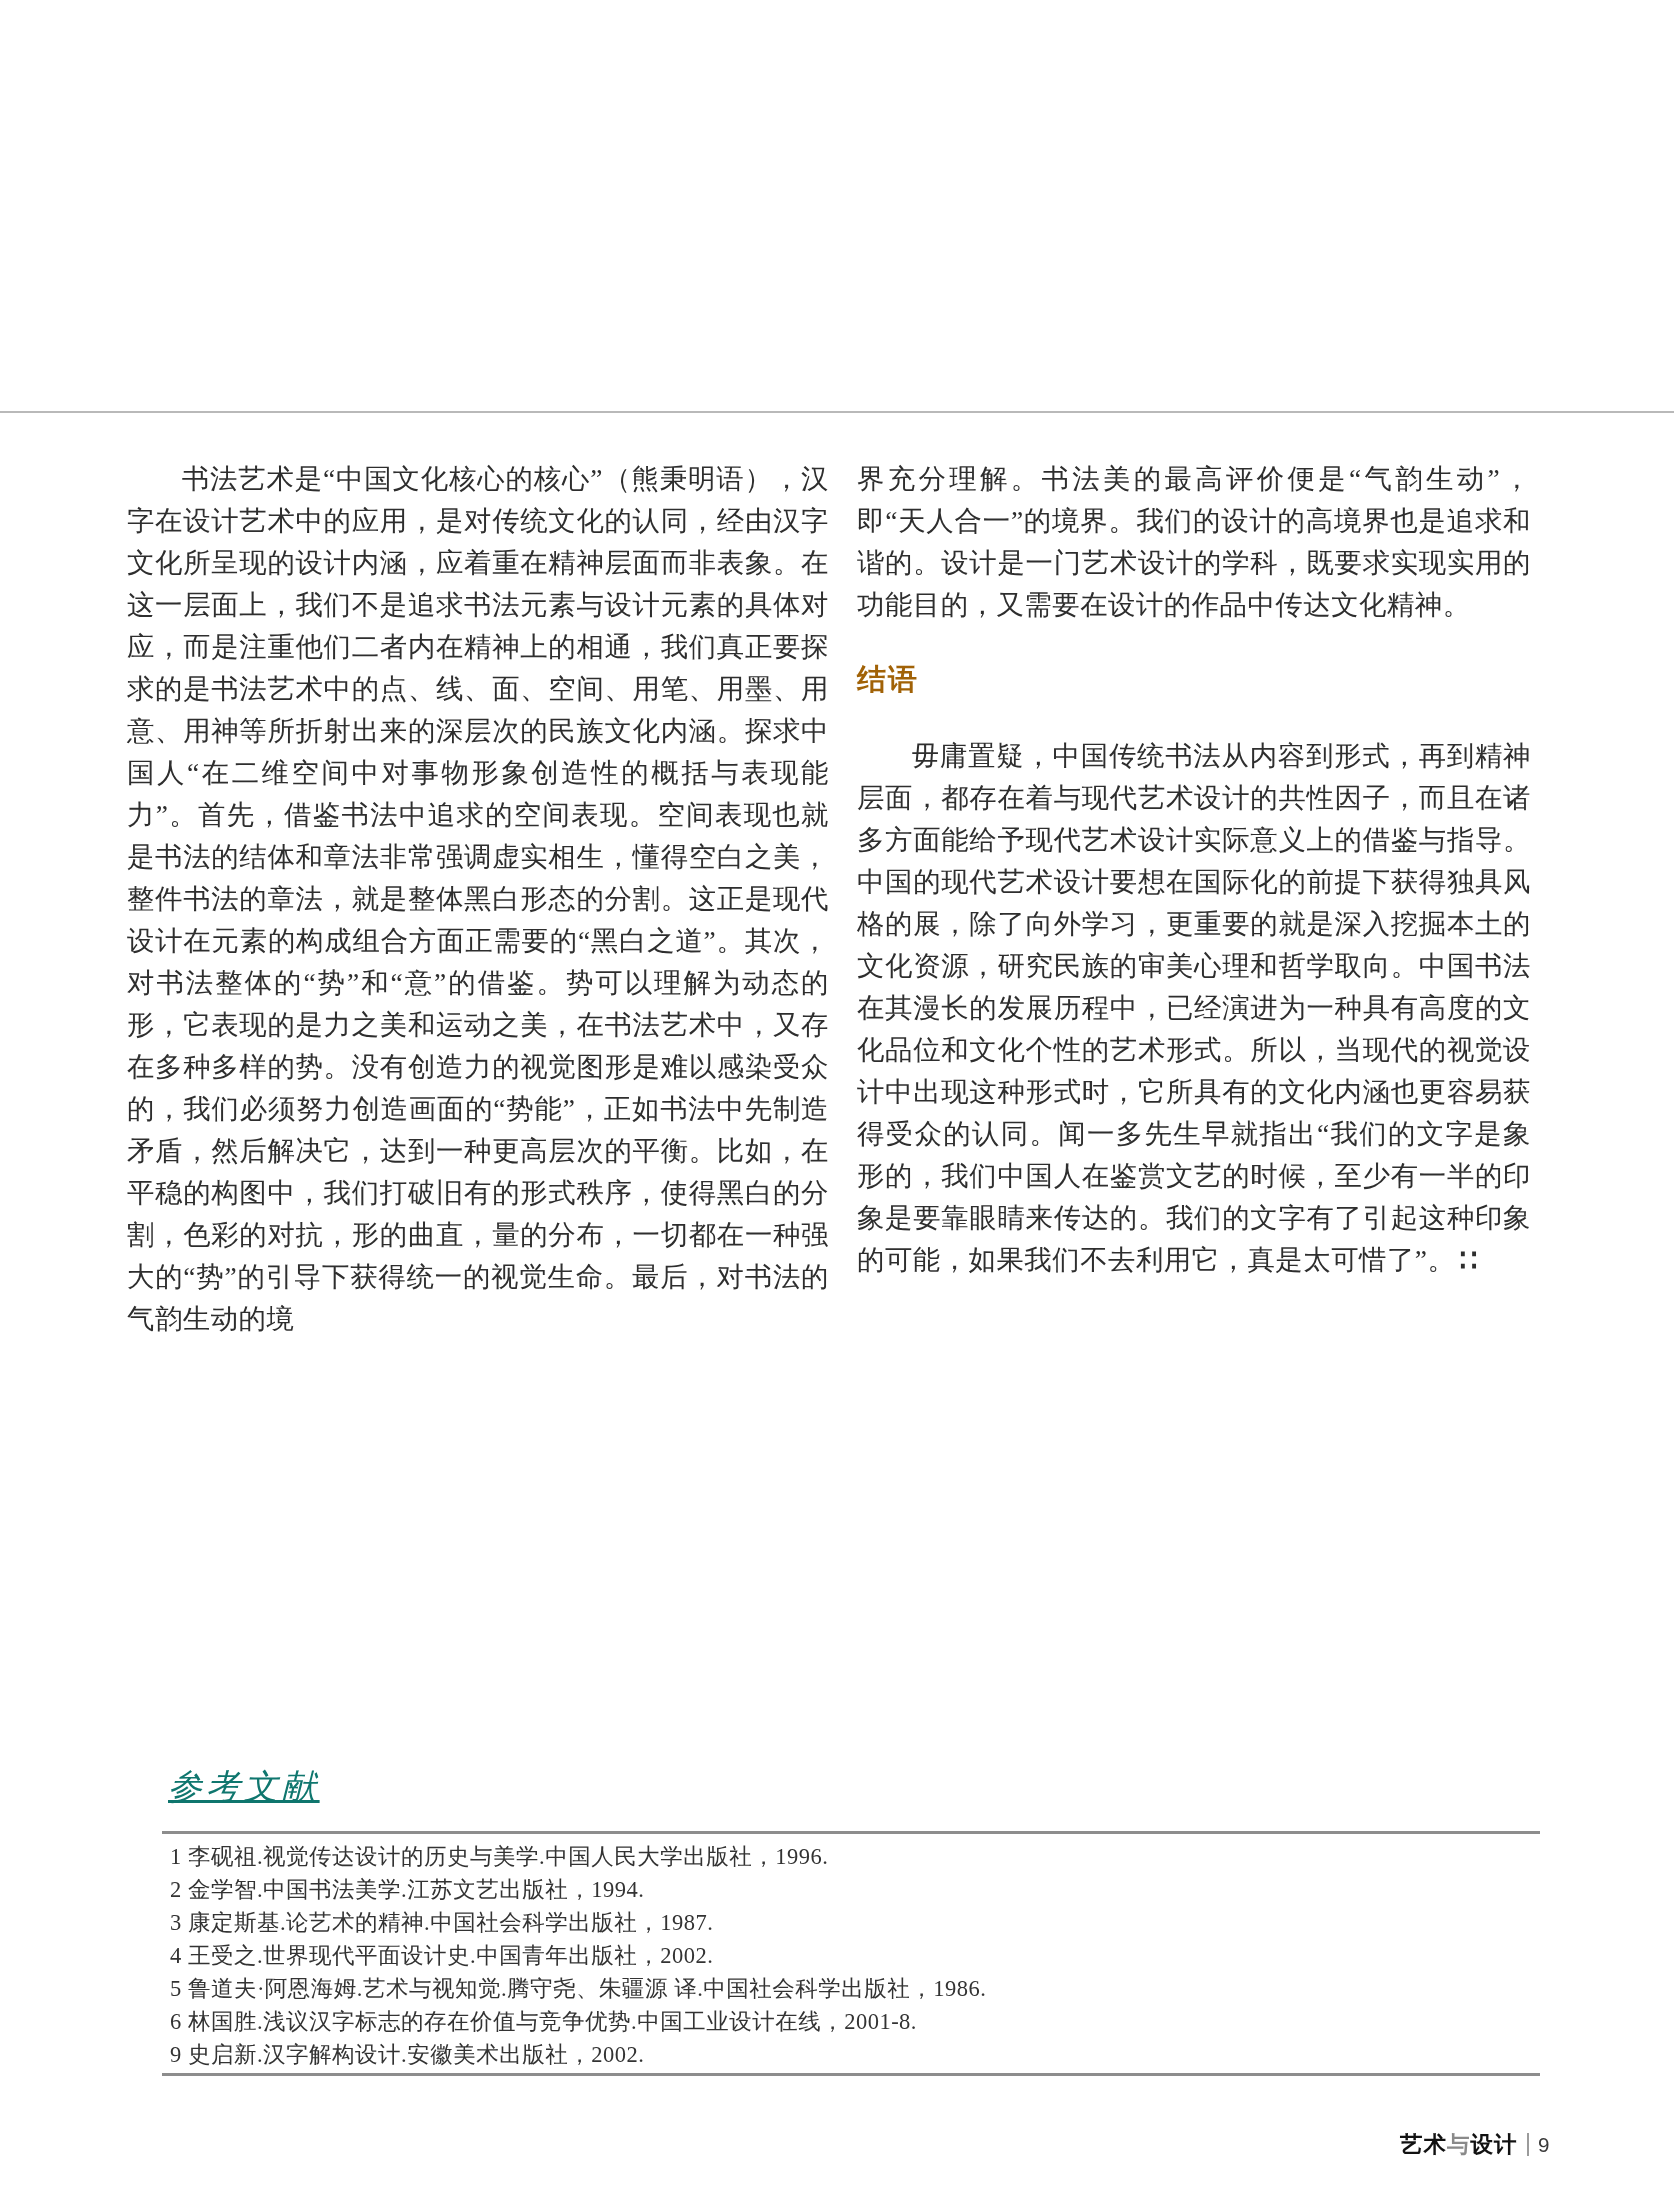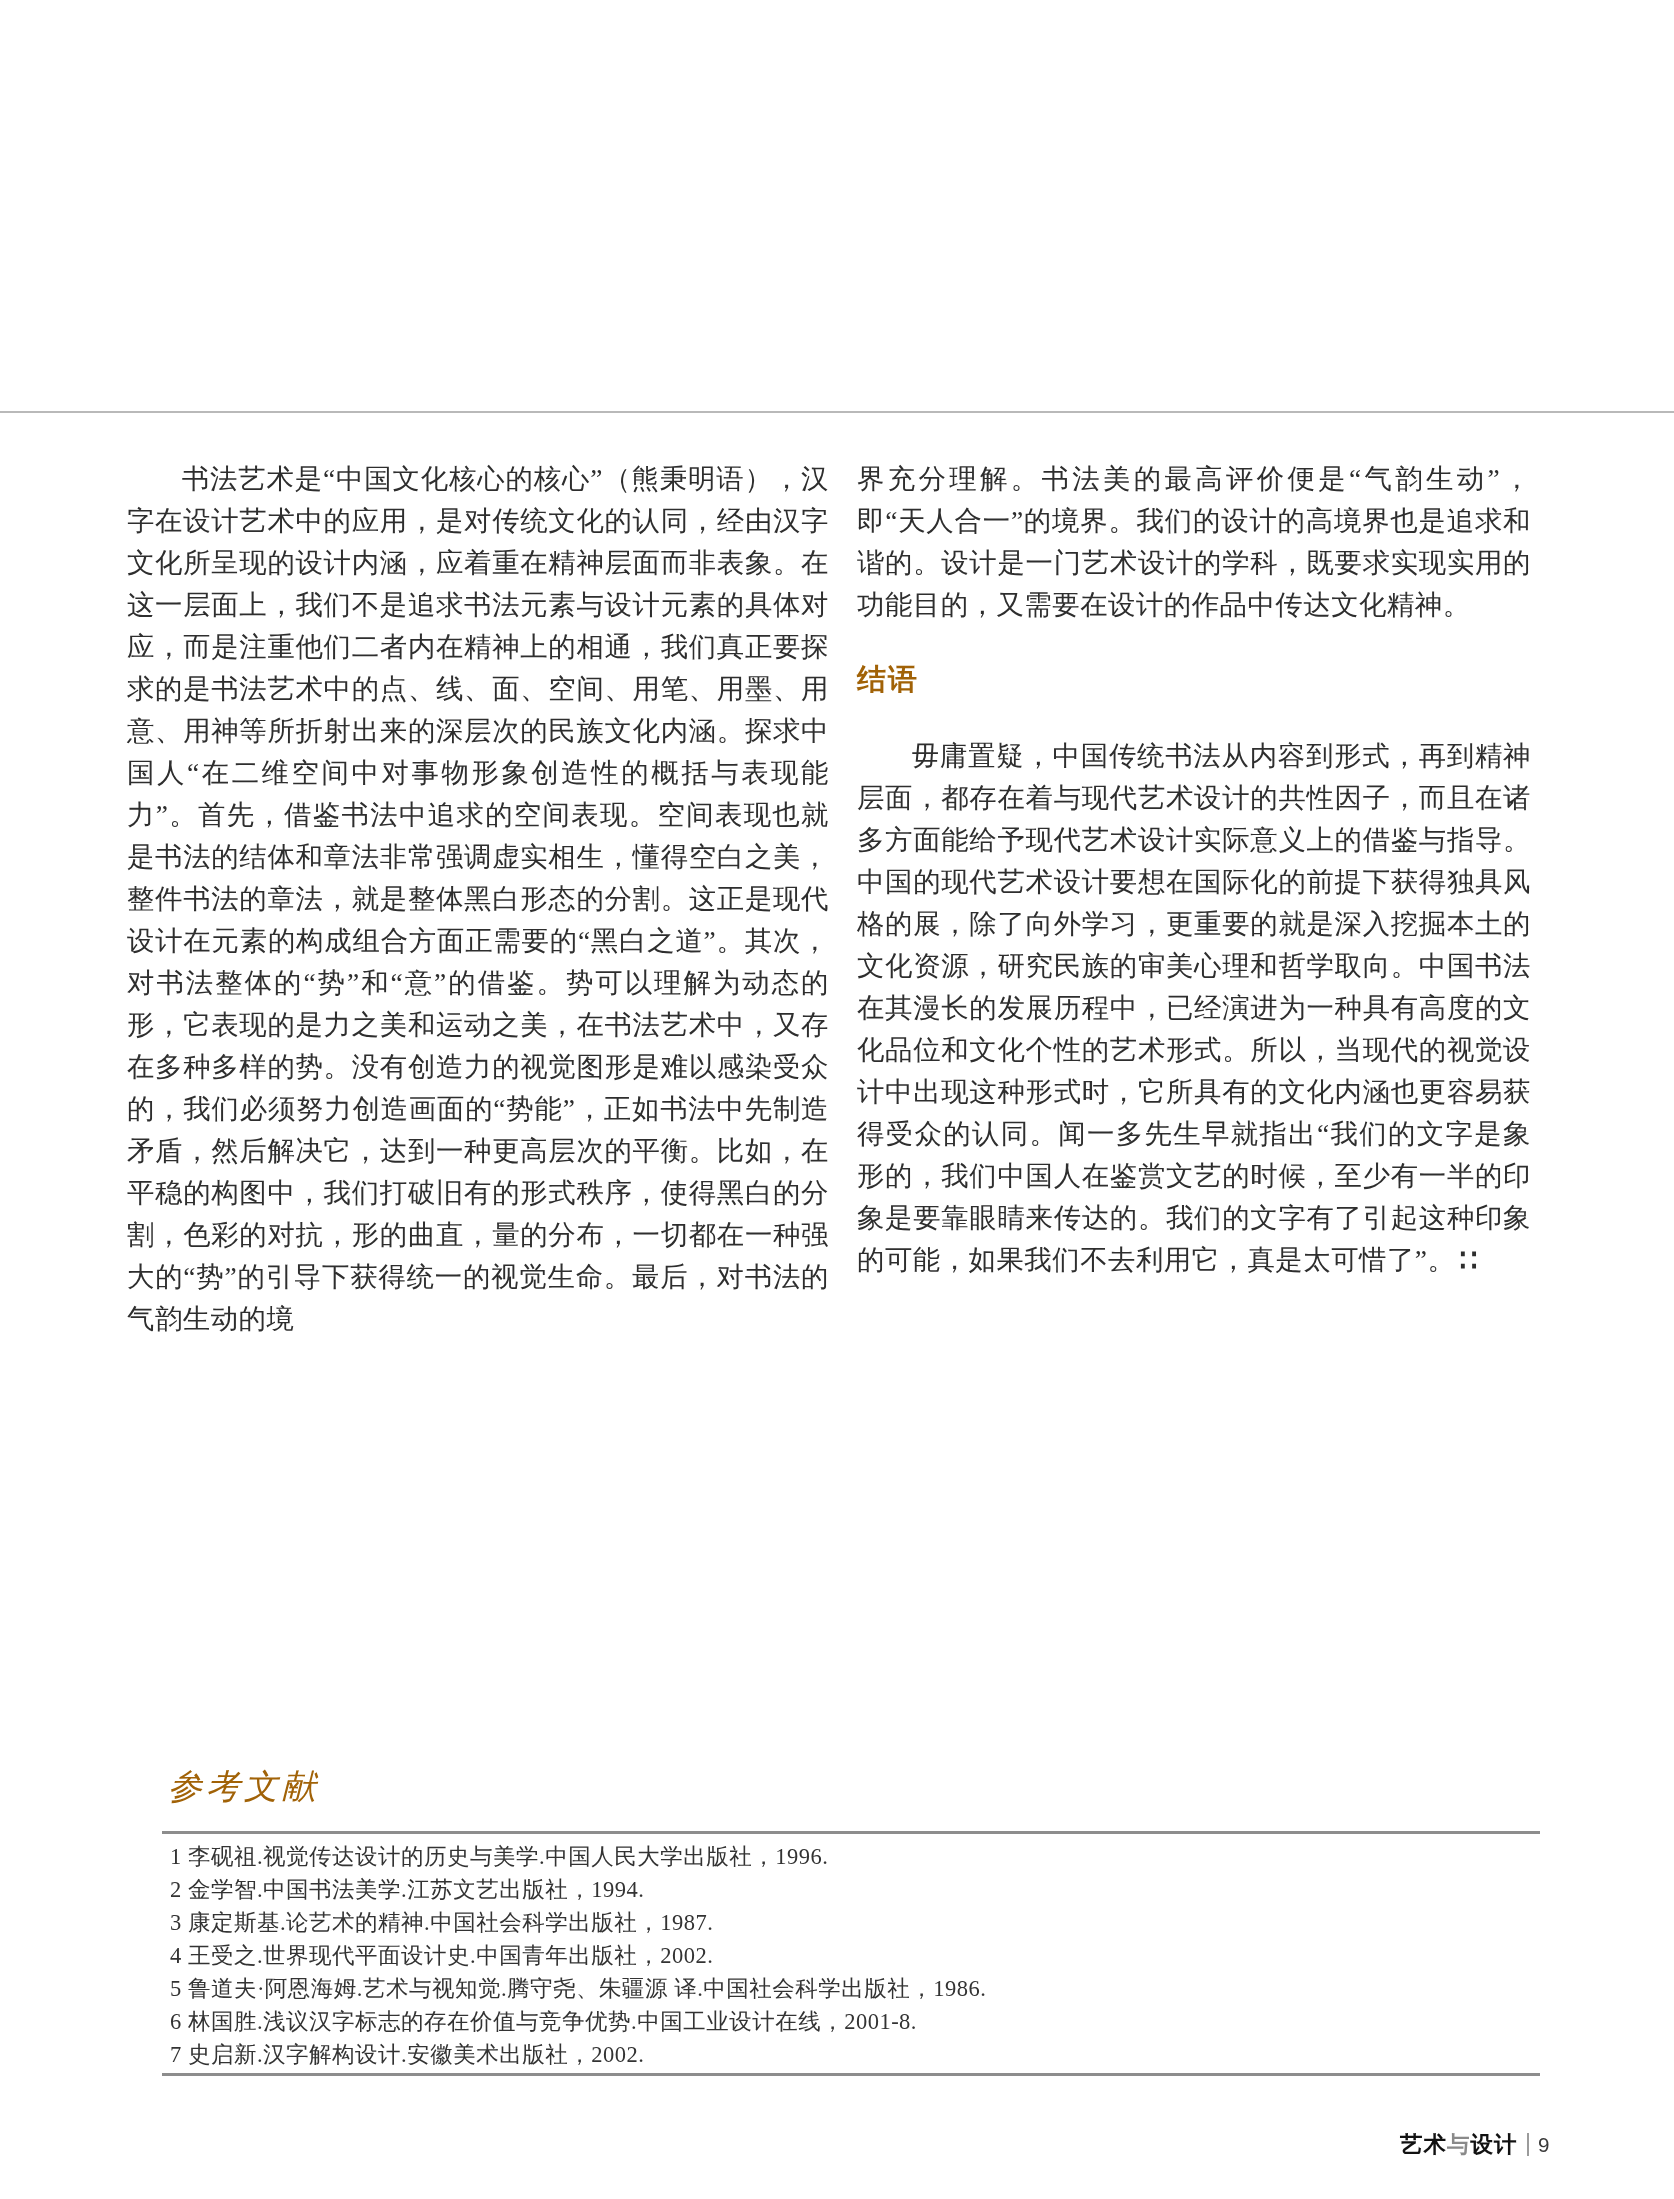--- a/index.html
+++ b/index.html
@@ -51,22 +51,23 @@
     margin: 39px 0 41px 0;
     letter-spacing: 2px;
   }
 
   
   .refs-heading {
     position: absolute;
     left: 168px; top: 1764px;
     font-size: 34px;
     font-style: italic;
-    color: #a16207;
+    color: #0f766e;
     letter-spacing: 3.9px;
+    text-decoration: underline;
   }
   .rule {
     position: absolute;
     left: 162px;
     width: 1378px;
     height: 2.9px;
     background: #8d8d8d;
   }
   .rule-refs-top    { top: 1831px; }
   .rule-refs-bottom { top: 2073px; }
@@ -132,21 +133,21 @@
 
   <div class="rule rule-refs-top"></div>
 
   <ul class="refs-list">
     <li>1 李砚祖.视觉传达设计的历史与美学.中国人民大学出版社，1996.</li>
     <li>2 金学智.中国书法美学.江苏文艺出版社，1994.</li>
     <li>3 康定斯基.论艺术的精神.中国社会科学出版社，1987.</li>
     <li>4 王受之.世界现代平面设计史.中国青年出版社，2002.</li>
     <li>5 鲁道夫·阿恩海姆.艺术与视知觉.腾守尧、朱疆源 译.中国社会科学出版社，1986.</li>
     <li>6 林国胜.浅议汉字标志的存在价值与竞争优势.中国工业设计在线，2001-8.</li>
-    <li>7 史启新.汉字解构设计.安徽美术出版社，2002.</li>
+    <li>9 史启新.汉字解构设计.安徽美术出版社，2002.</li>
   </ul>
 
   <div class="rule rule-refs-bottom"></div>
 
   <div class="footer">
     <span class="footer-logo"><span>艺术</span><span class="logo-with">与</span><span>设计</span></span>
     <span class="footer-divider"></span>
     <span class="footer-pagenum">9</span>
   </div>
 

